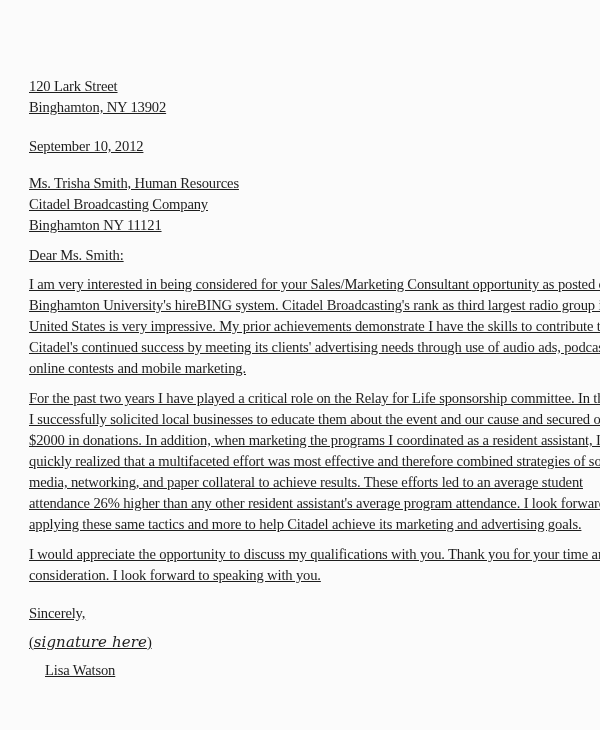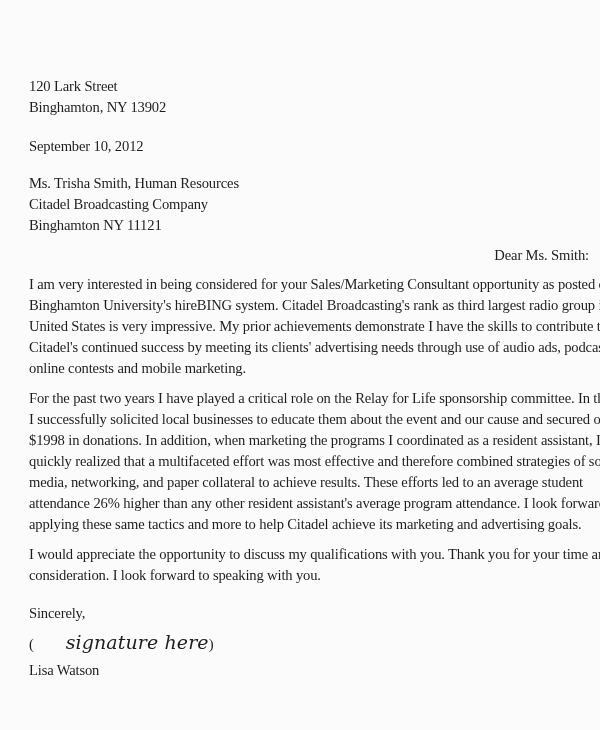--- a/index.html
+++ b/index.html
@@ -22,39 +22,38 @@
       left: 29px;
       top: 76px;
       width: 560px;
     }
     .line {
       display: block;
       white-space: nowrap;
       line-height: 21px;
       height: 21px;
     }
-    .block { display: block; }
+    .block { display: block; text-decoration: underline; }
     .gap-date { margin-top: 18px; }
     .gap-recipient { margin-top: 16px; }
-    .gap-salutation { margin-top: 9px; text-align: right; }
+    .gap-salutation { margin-top: 9px; }
     .gap-p1 { margin-top: 8px; }
     .gap-p2 { margin-top: 9px; }
     .gap-p3 { margin-top: 9px; }
     .gap-closing { margin-top: 17px; }
     .gap-sig { margin-top: 8px; }
-    .gap-name { margin-top: 7px; }
+    .gap-name { margin-top: 7px; margin-left: 16px; }
     .sig-paren {
       font-style: normal;
     }
     .sig-text {
       font-family: "DejaVu Serif", serif;
       font-style: italic;
-      font-size: 19px;
+      font-size: 15px;
       letter-spacing: 0.1px;
-      margin-left: 32px;
     }
   </style>
 </head>
 <body>
 
 <div class="page">
 
   <div class="block">
     <span class="line">120 Lark Street</span>
     <span class="line">Binghamton, NY 13902</span>
@@ -78,21 +77,21 @@
     <span class="line">I am very interested in being considered for your Sales/Marketing Consultant opportunity as posted on</span>
     <span class="line">Binghamton University's hireBING system. Citadel Broadcasting's rank as third largest radio group in the</span>
     <span class="line">United States is very impressive. My prior achievements demonstrate I have the skills to contribute to</span>
     <span class="line">Citadel's continued success by meeting its clients' advertising needs through use of audio ads, podcasting,</span>
     <span class="line">online contests and mobile marketing.</span>
   </div>
 
   <div class="block gap-p2">
     <span class="line">For the past two years I have played a critical role on the Relay for Life sponsorship committee. In this role,</span>
     <span class="line">I successfully solicited local businesses to educate them about the event and our cause and secured over</span>
-    <span class="line">$1998 in donations. In addition, when marketing the programs I coordinated as a resident assistant, I</span>
+    <span class="line">$2000 in donations. In addition, when marketing the programs I coordinated as a resident assistant, I</span>
     <span class="line">quickly realized that a multifaceted effort was most effective and therefore combined strategies of social</span>
     <span class="line">media, networking, and paper collateral to achieve results. These efforts led to an average student</span>
     <span class="line">attendance 26% higher than any other resident assistant's average program attendance. I look forward to</span>
     <span class="line">applying these same tactics and more to help Citadel achieve its marketing and advertising goals.</span>
   </div>
 
   <div class="block gap-p3">
     <span class="line">I would appreciate the opportunity to discuss my qualifications with you. Thank you for your time and</span>
     <span class="line">consideration. I look forward to speaking with you.</span>
   </div>

